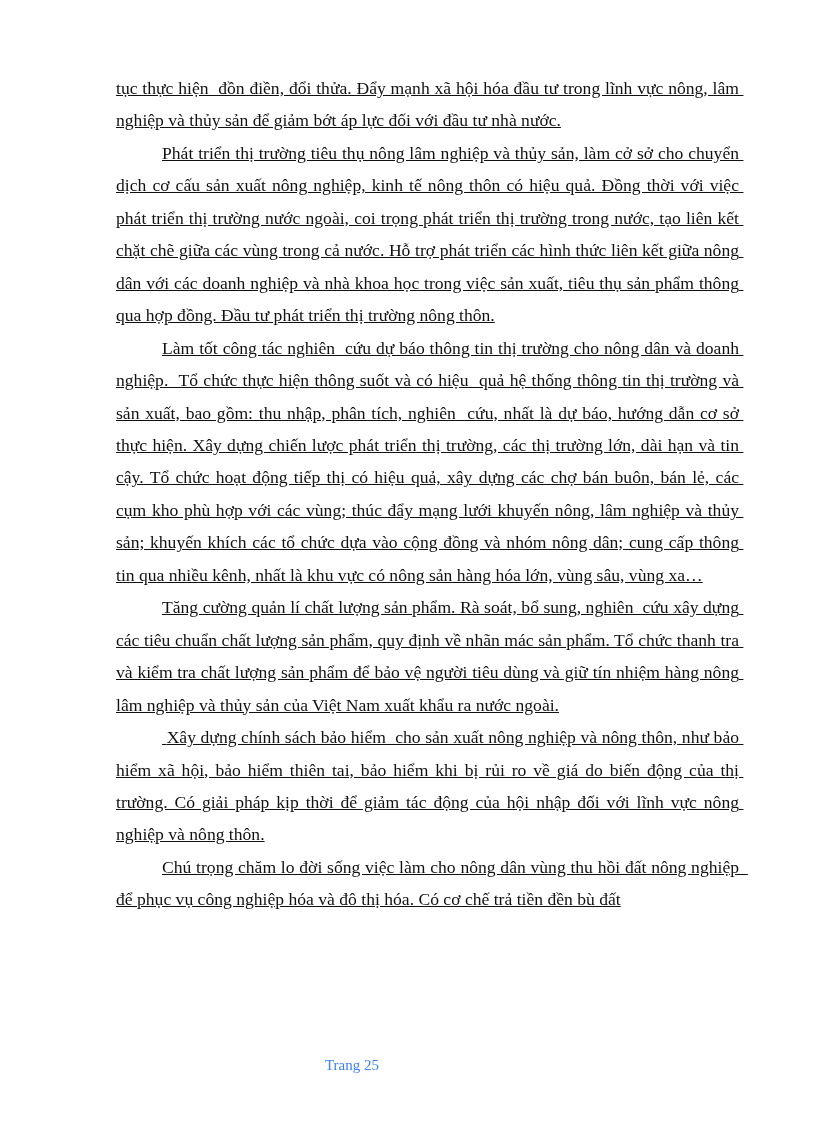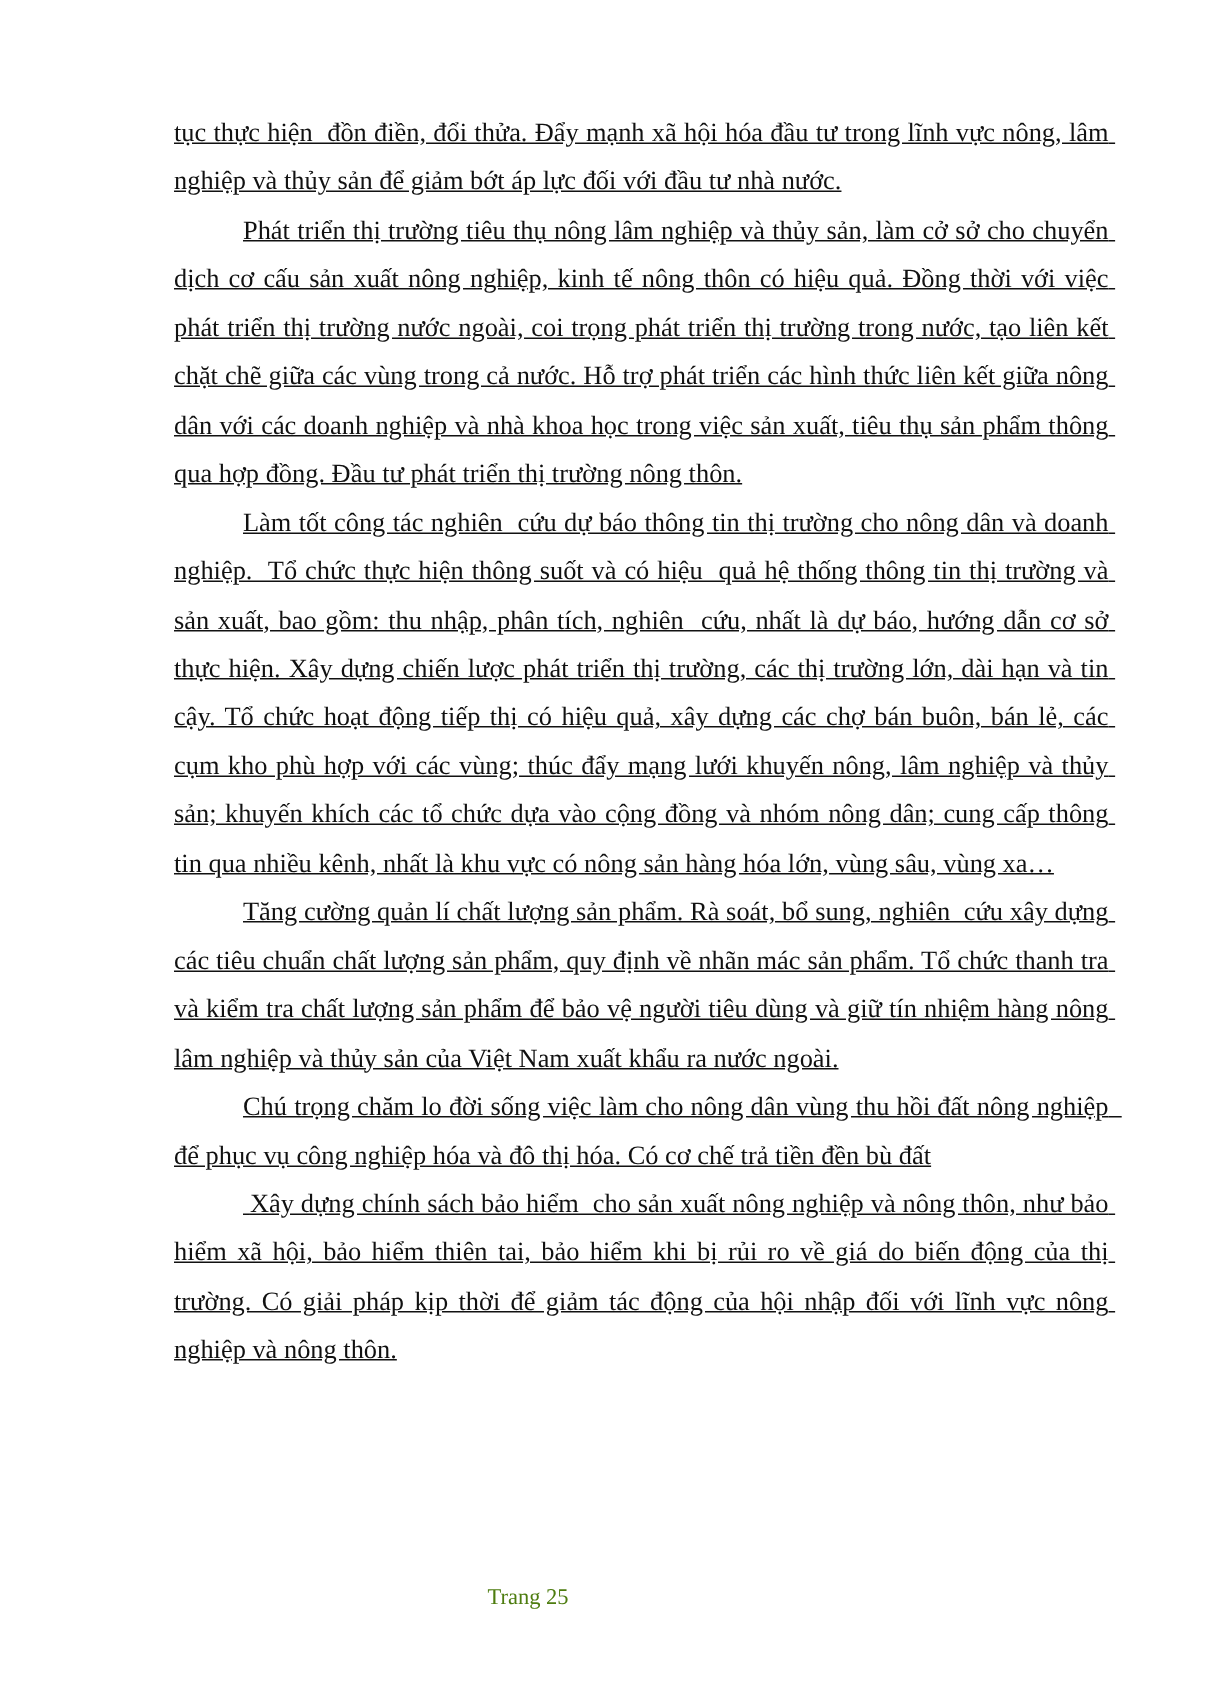--- a/index.html
+++ b/index.html
@@ -43,32 +43,32 @@
       text-indent: 0;
     }
     .footer {
       position: absolute;
       left: 0;
       top: 1057px;
       width: 704px;
       text-align: center;
       font-family: "Liberation Serif", "DejaVu Serif", serif;
       font-size: 15px;
-      color: #4d7c0f;
+      color: #3b82f6;
     }
   </style>
 </head>
 <body>
 
 <div class="page">
   <div class="body-text">
     <p class="para no-indent">tục thực hiện  đồn điền, đổi thửa. Đẩy mạnh xã hội hóa đầu tư trong lĩnh vực nông, lâm nghiệp và thủy sản để giảm bớt áp lực đối với đầu tư nhà nước.</p>
     <p class="para">Phát triển thị trường tiêu thụ nông lâm nghiệp và thủy sản, làm cở sở cho chuyển dịch cơ cấu sản xuất nông nghiệp, kinh tế nông thôn có hiệu quả. Đồng thời với việc phát triển thị trường nước ngoài, coi trọng phát triển thị trường trong nước, tạo liên kết chặt chẽ giữa các vùng trong cả nước. Hỗ trợ phát triển các hình thức liên kết giữa nông dân với các doanh nghiệp và nhà khoa học trong việc sản xuất, tiêu thụ sản phẩm thông qua hợp đồng. Đầu tư phát triển thị trường nông thôn.</p>
     <p class="para">Làm tốt công tác nghiên  cứu dự báo thông tin thị trường cho nông dân và doanh nghiệp.  Tổ chức thực hiện thông suốt và có hiệu  quả hệ thống thông tin thị trường và sản xuất, bao gồm: thu nhập, phân tích, nghiên  cứu, nhất là dự báo, hướng dẫn cơ sở thực hiện. Xây dựng chiến lược phát triển thị trường, các thị trường lớn, dài hạn và tin cậy. Tổ chức hoạt động tiếp thị có hiệu quả, xây dựng các chợ bán buôn, bán lẻ, các cụm kho phù hợp với các vùng; thúc đẩy mạng lưới khuyến nông, lâm nghiệp và thủy sản; khuyến khích các tổ chức dựa vào cộng đồng và nhóm nông dân; cung cấp thông tin qua nhiều kênh, nhất là khu vực có nông sản hàng hóa lớn, vùng sâu, vùng xa…</p>
     <p class="para">Tăng cường quản lí chất lượng sản phẩm. Rà soát, bổ sung, nghiên  cứu xây dựng các tiêu chuẩn chất lượng sản phẩm, quy định về nhãn mác sản phẩm. Tổ chức thanh tra và kiểm tra chất lượng sản phẩm để bảo vệ người tiêu dùng và giữ tín nhiệm hàng nông lâm nghiệp và thủy sản của Việt Nam xuất khẩu ra nước ngoài.</p>
+    <p class="para"> Xây dựng chính sách bảo hiểm  cho sản xuất nông nghiệp và nông thôn, như bảo hiểm xã hội, bảo hiểm thiên tai, bảo hiểm khi bị rủi ro về giá do biến động của thị trường. Có giải pháp kịp thời để giảm tác động của hội nhập đối với lĩnh vực nông nghiệp và nông thôn.</p>
     <p class="para">Chú trọng chăm lo đời sống việc làm cho nông dân vùng thu hồi đất nông nghiệp  để phục vụ công nghiệp hóa và đô thị hóa. Có cơ chế trả tiền đền bù đất</p>
-    <p class="para"> Xây dựng chính sách bảo hiểm  cho sản xuất nông nghiệp và nông thôn, như bảo hiểm xã hội, bảo hiểm thiên tai, bảo hiểm khi bị rủi ro về giá do biến động của thị trường. Có giải pháp kịp thời để giảm tác động của hội nhập đối với lĩnh vực nông nghiệp và nông thôn.</p>
   </div>
 
   <div class="footer">
     <span>Trang 25</span>
   </div>
 </div>
 
 </body></html>

